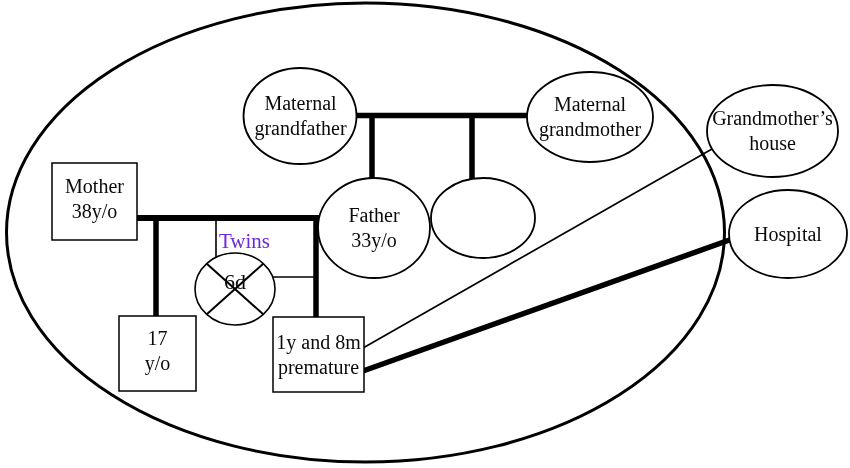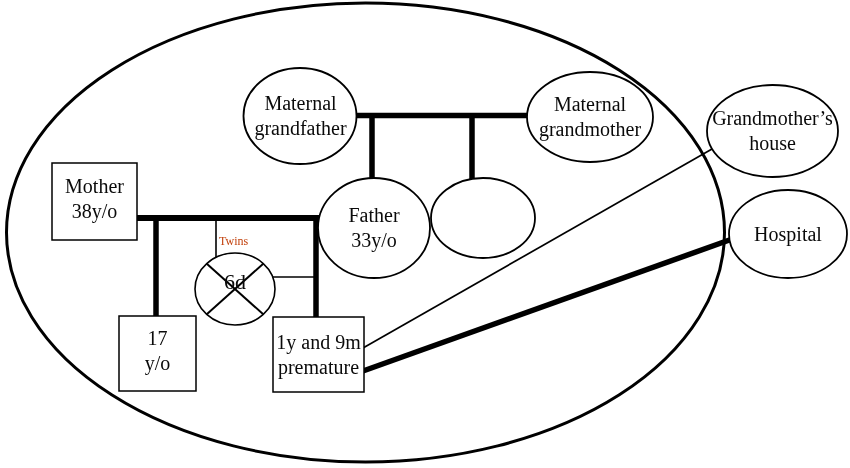--- a/index.html
+++ b/index.html
@@ -22,23 +22,23 @@
     font-size: 20px;
     line-height: 25px;
     color: #0a0a0a;
     pointer-events: none;
   }
   .label--big { font-size: 22px; line-height: 26px; }
   .label--free {
     position: absolute;
     display: block;
     white-space: pre-line;
-    font-size: 12px;
+    font-size: 21px;
     line-height: 18px;
-    color: #c2410c;
+    color: #6d28d9;
   }
 </style>
 </head>
 <body>
 
 <div class="stage">
 
   <svg width="850" height="468" viewBox="0 0 850 468">
 
     <g stroke="#000000">
@@ -80,18 +80,18 @@
 grandmother</div>
   <div class="label" style="left:707px; top:85px; width:131px; height:92px;">Grandmother’s
 house</div>
   <div class="label" style="left:729px; top:190px; width:118px; height:88px;">Hospital</div>
   <div class="label" style="left:318px; top:178px; width:112px; height:100px;">Father
 33y/o</div>
   <div class="label" style="left:52px; top:160px; width:85px; height:77px;">Mother
 38y/o</div>
   <div class="label" style="left:119px; top:316px; width:77px; height:70px;">17
 y/o</div>
-  <div class="label" style="left:273px; top:317px; width:91px; height:75px;">1y and 9m
+  <div class="label" style="left:273px; top:317px; width:91px; height:75px;">1y and 8m
 premature</div>
   <div class="label label--big" style="left:200px; top:252px; width:70px; height:60px;">6d</div>
   <div class="label--free" style="left:219px; top:232px;">Twins</div>
 
 </div>
 
 </body></html>

